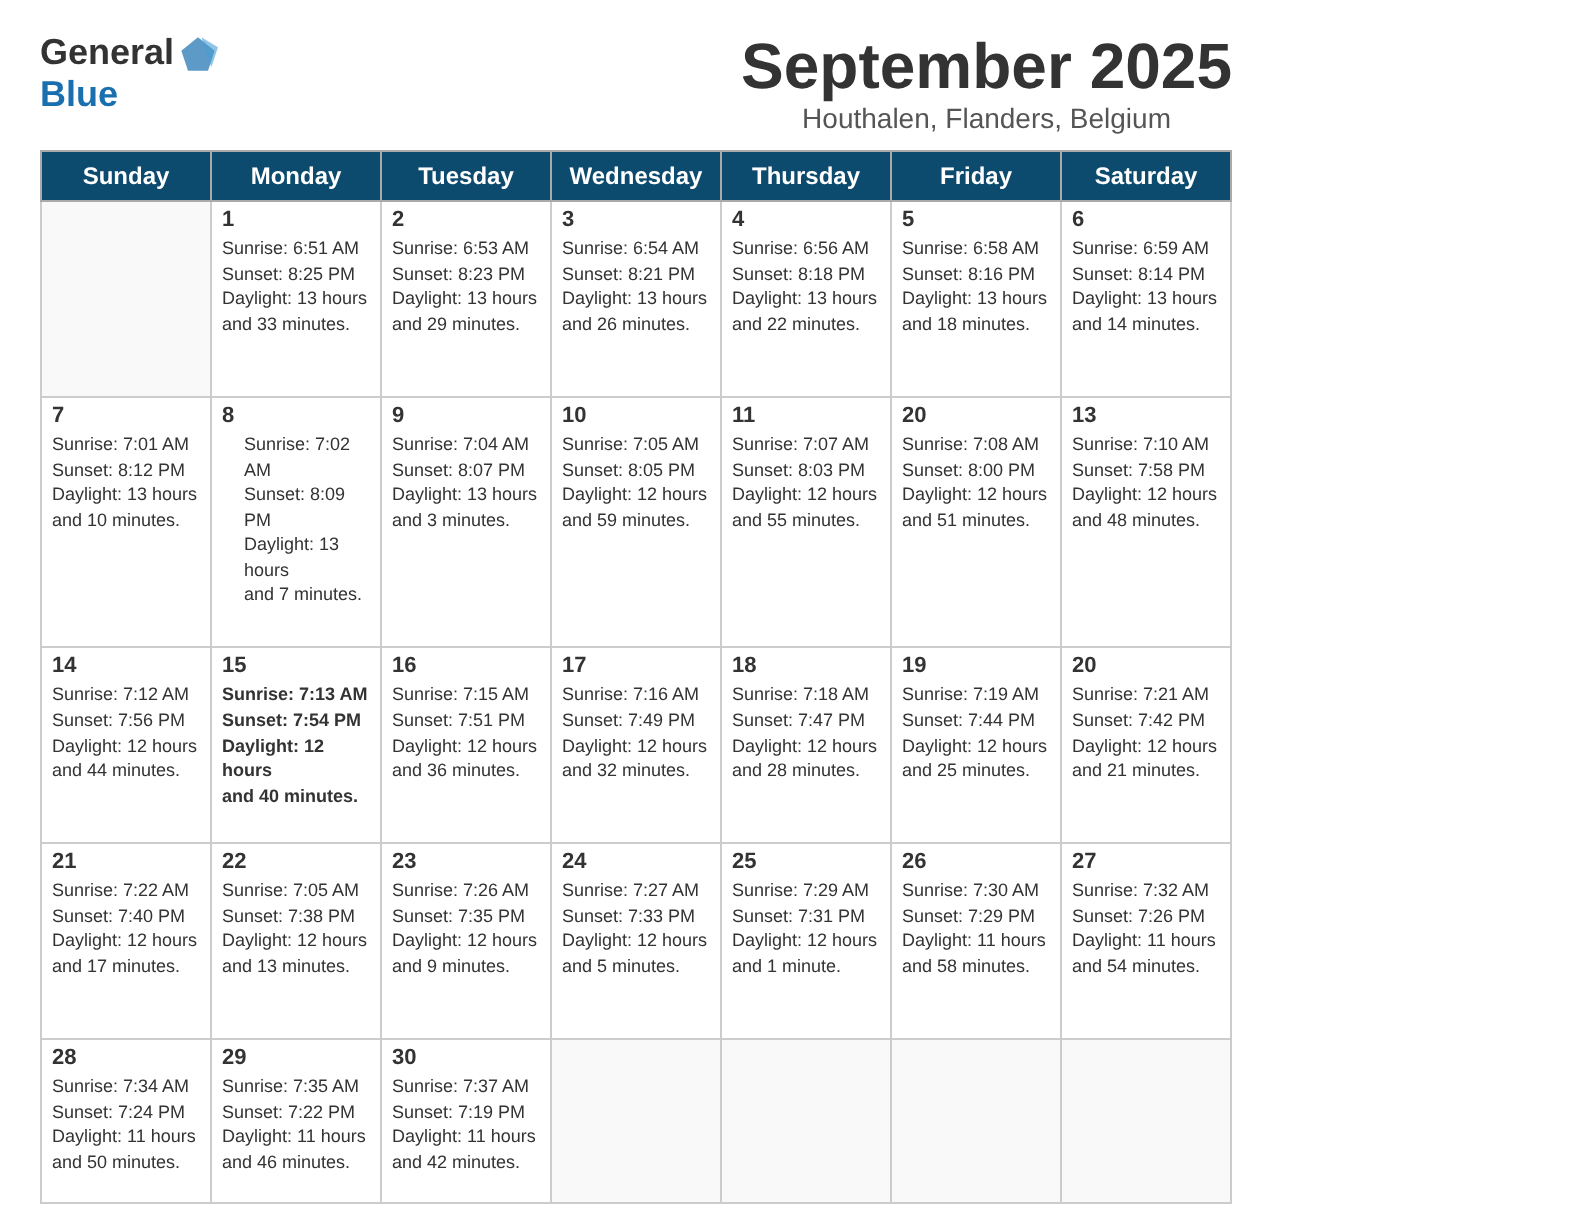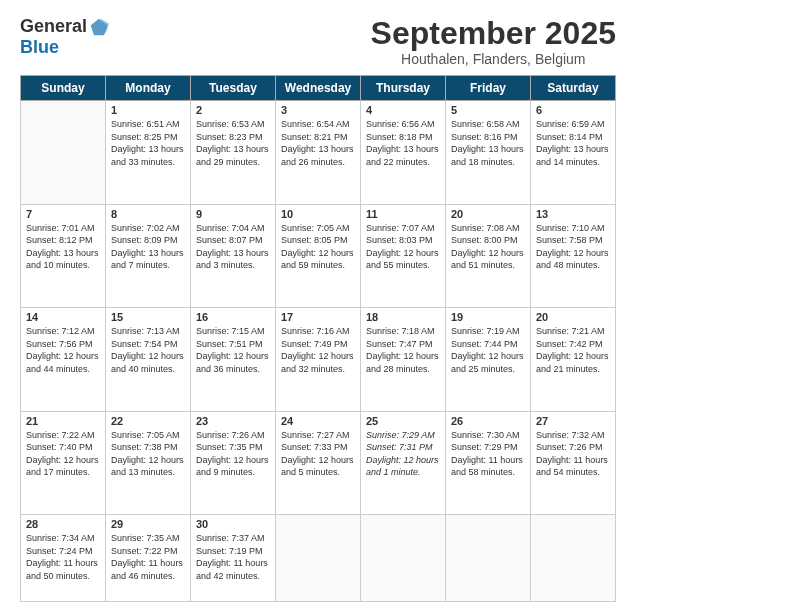--- a/index.html
+++ b/index.html
@@ -184,21 +184,21 @@
         <tr>
           <td>
             <span class="day-number">7</span>
             <div class="day-info" style="white-space: pre-line;">Sunrise: 7:01 AM
 Sunset: 8:12 PM
 Daylight: 13 hours
 and 10 minutes.</div>
           </td>
           <td>
             <span class="day-number">8</span>
-            <div class="day-info" style="white-space: pre-line;">Sunrise: 7:02 AM
+            <div class="day-info" style="white-space: pre-line; margin-left: 11px;">Sunrise: 7:02 AM
 Sunset: 8:09 PM
 Daylight: 13 hours
 and 7 minutes.</div>
           </td>
           <td>
             <span class="day-number">9</span>
             <div class="day-info" style="white-space: pre-line;">Sunrise: 7:04 AM
 Sunset: 8:07 PM
 Daylight: 13 hours
 and 3 minutes.</div>
@@ -235,21 +235,21 @@
         <tr>
           <td>
             <span class="day-number">14</span>
             <div class="day-info" style="white-space: pre-line;">Sunrise: 7:12 AM
 Sunset: 7:56 PM
 Daylight: 12 hours
 and 44 minutes.</div>
           </td>
           <td>
             <span class="day-number">15</span>
-            <div class="day-info" style="white-space: pre-line;">Sunrise: 7:13 AM
+            <div class="day-info" style="white-space: pre-line; font-weight: bold;">Sunrise: 7:13 AM
 Sunset: 7:54 PM
 Daylight: 12 hours
 and 40 minutes.</div>
           </td>
           <td>
             <span class="day-number">16</span>
             <div class="day-info" style="white-space: pre-line;">Sunrise: 7:15 AM
 Sunset: 7:51 PM
 Daylight: 12 hours
 and 36 minutes.</div>
@@ -307,21 +307,21 @@
           </td>
           <td>
             <span class="day-number">24</span>
             <div class="day-info" style="white-space: pre-line;">Sunrise: 7:27 AM
 Sunset: 7:33 PM
 Daylight: 12 hours
 and 5 minutes.</div>
           </td>
           <td>
             <span class="day-number">25</span>
-            <div class="day-info" style="white-space: pre-line; font-style: italic;">Sunrise: 7:29 AM
+            <div class="day-info" style="white-space: pre-line;">Sunrise: 7:29 AM
 Sunset: 7:31 PM
 Daylight: 12 hours
 and 1 minute.</div>
           </td>
           <td>
             <span class="day-number">26</span>
             <div class="day-info" style="white-space: pre-line;">Sunrise: 7:30 AM
 Sunset: 7:29 PM
 Daylight: 11 hours
 and 58 minutes.</div>

